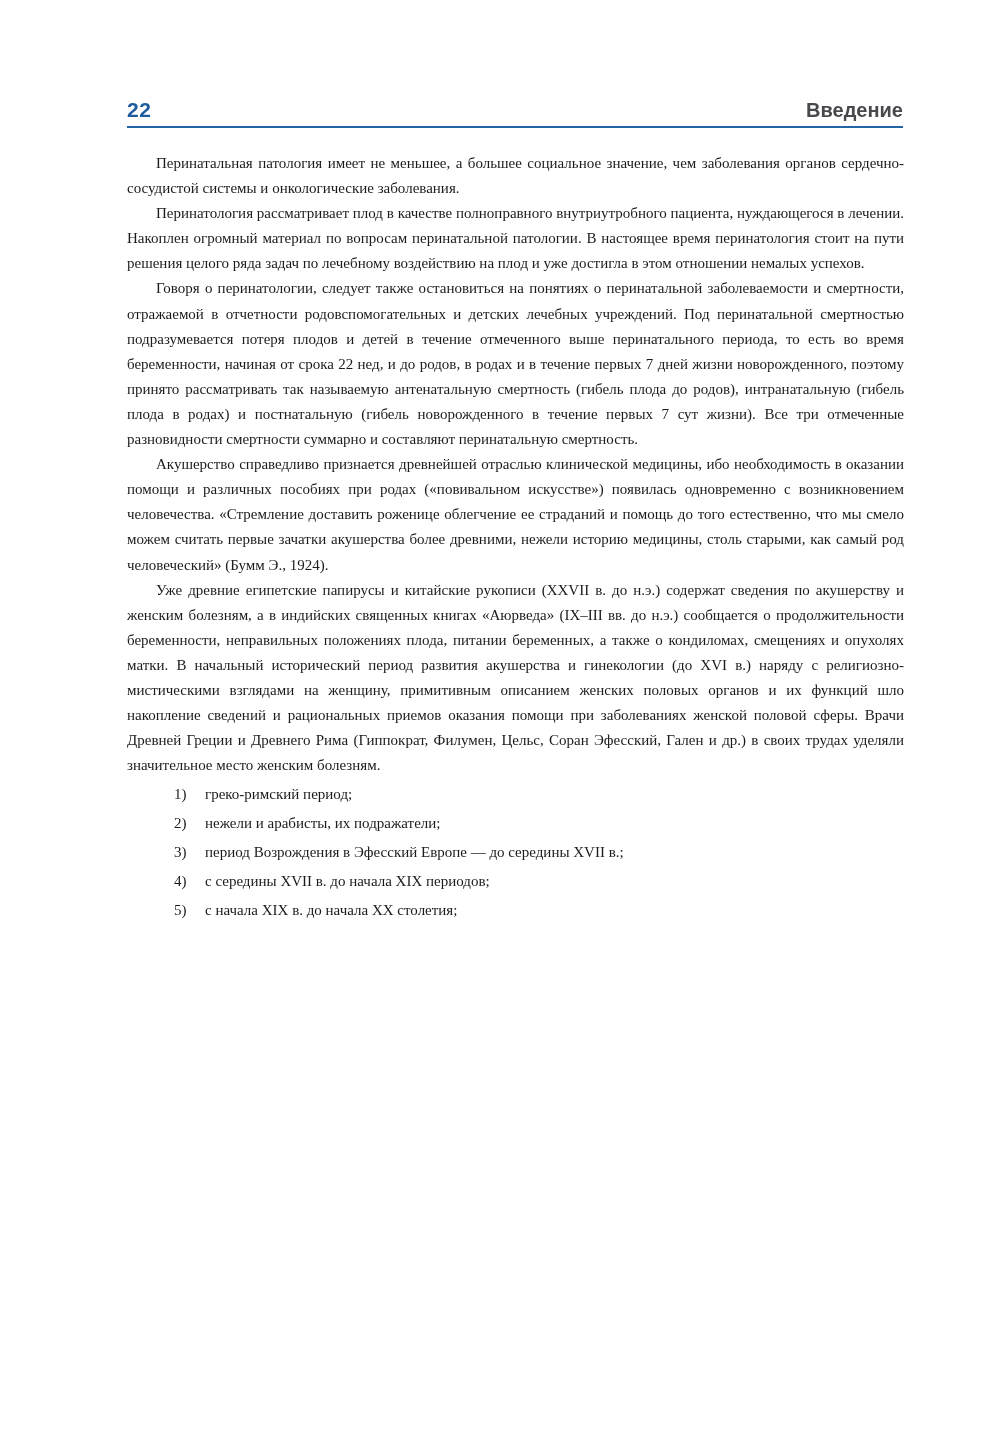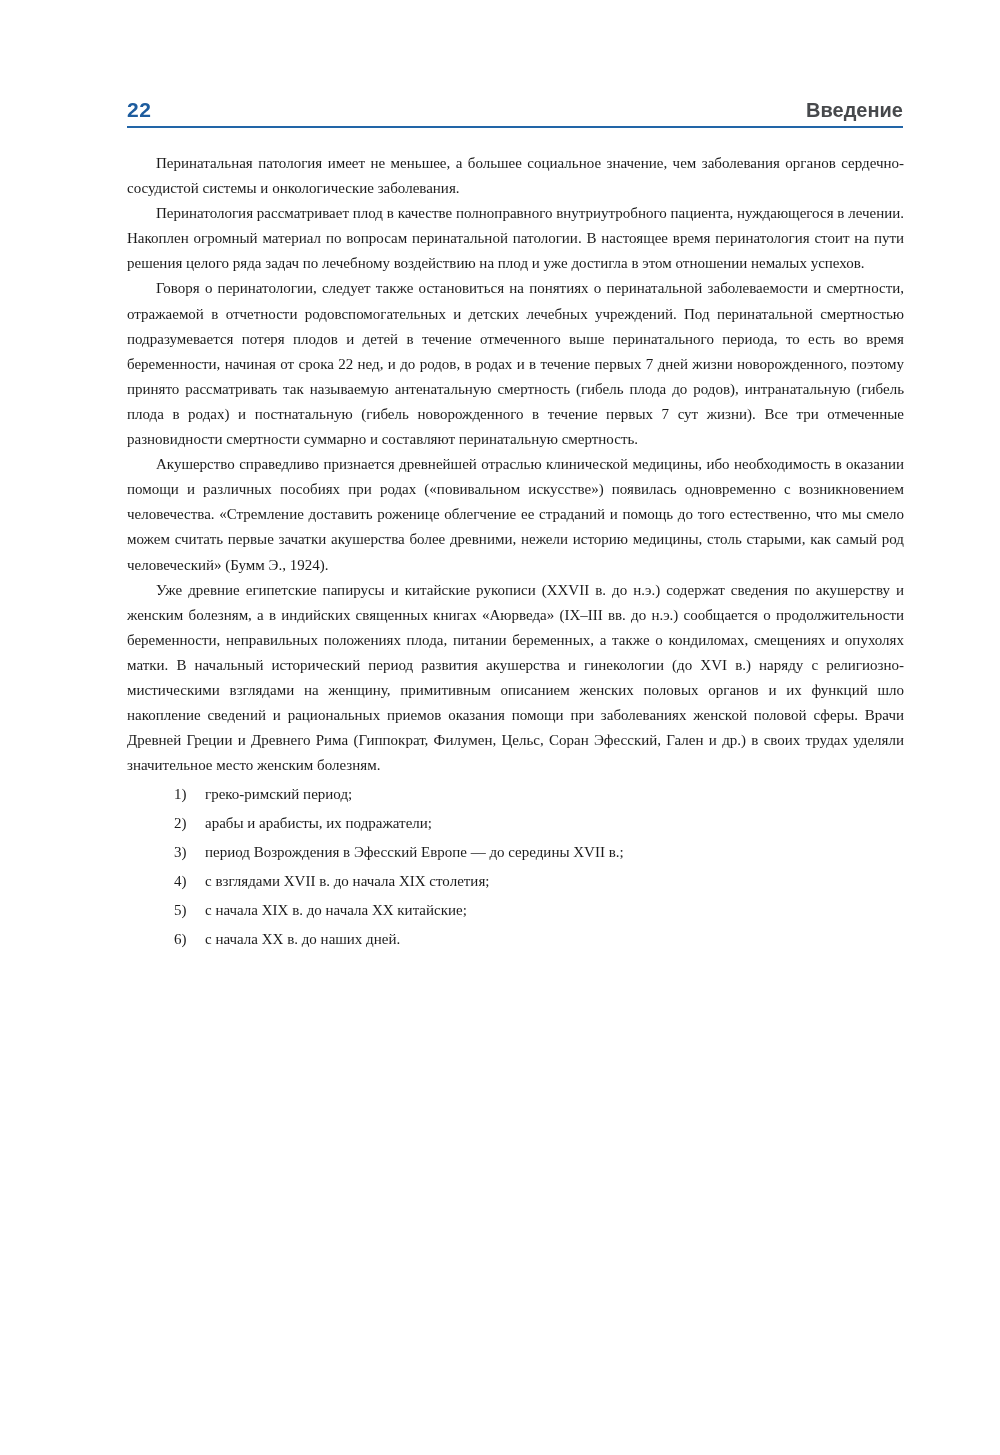--- a/index.html
+++ b/index.html
@@ -91,21 +91,20 @@
 
   <main class="page-body">
     <p>Перинатальная патология имеет не меньшее, а большее социальное значение, чем заболевания органов сердечно-сосудистой системы и онкологические заболевания.</p>
     <p>Перинатология рассматривает плод в качестве полноправного внутриутробного пациента, нуждающегося в лечении. Накоплен огромный материал по вопросам перинатальной патологии. В настоящее время перинатология стоит на пути решения целого ряда задач по лечебному воздействию на плод и уже достигла в этом отношении немалых успехов.</p>
     <p>Говоря о перинатологии, следует также остановиться на понятиях о перинатальной заболеваемости и смертности, отражаемой в отчетности родовспомогательных и детских лечебных учреждений. Под перинатальной смертностью подразумевается потеря плодов и детей в течение отмеченного выше перинатального периода, то есть во время беременности, начиная от срока 22 нед, и до родов, в родах и в течение первых 7 дней жизни новорожденного, поэтому принято рассматривать так называемую антенатальную смертность (гибель плода до родов), интранатальную (гибель плода в родах) и постнатальную (гибель новорожденного в течение первых 7 сут жизни). Все три отмеченные разновидности смертности суммарно и составляют перинатальную смертность.</p>
     <p>Акушерство справедливо признается древнейшей отраслью клинической медицины, ибо необходимость в оказании помощи и различных пособиях при родах («повивальном искусстве») появилась одновременно с возникновением человечества. «Стремление доставить роженице облегчение ее страданий и помощь до того естественно, что мы смело можем считать первые зачатки акушерства более древними, нежели историю медицины, столь старыми, как самый род человеческий» (Бумм Э., 1924).</p>
     <p>Уже древние египетские папирусы и китайские рукописи (XXVII в. до н.э.) содержат сведения по акушерству и женским болезням, а в индийских священных книгах «Аюрведа» (IX–III вв. до н.э.) сообщается о продолжительности беременности, неправильных положениях плода, питании беременных, а также о кондиломах, смещениях и опухолях матки. В начальный исторический период развития акушерства и гинекологии (до XVI в.) наряду с религиозно-мистическими взглядами на женщину, примитивным описанием женских половых органов и их функций шло накопление сведений и рациональных приемов оказания помощи при заболеваниях женской половой сферы. Врачи Древней Греции и Древнего Рима (Гиппократ, Филумен, Цельс, Соран Эфесский, Гален и др.) в своих трудах уделяли значительное место женским болезням.</p>
 
     <ol class="periods-list">
       <li><span class="list-marker">1)</span><span>греко-римский период;</span></li>
-      <li><span class="list-marker">2)</span><span>арабы и арабисты, их подражатели;</span></li>
+      <li><span class="list-marker">2)</span><span>нежели и арабисты, их подражатели;</span></li>
       <li><span class="list-marker">3)</span><span>период Возрождения в Эфесский Европе — до середины XVII в.;</span></li>
-      <li><span class="list-marker">4)</span><span>с взглядами XVII в. до начала XIX столетия;</span></li>
-      <li><span class="list-marker">5)</span><span>с начала XIX в. до начала XX китайские;</span></li>
-      <li><span class="list-marker">6)</span><span>с начала XX в. до наших дней.</span></li>
+      <li><span class="list-marker">4)</span><span>с середины XVII в. до начала XIX периодов;</span></li>
+      <li><span class="list-marker">5)</span><span>с начала XIX в. до начала XX столетия;</span></li>
     </ol>
   </main>
 
 </div>
 
 </body></html>

